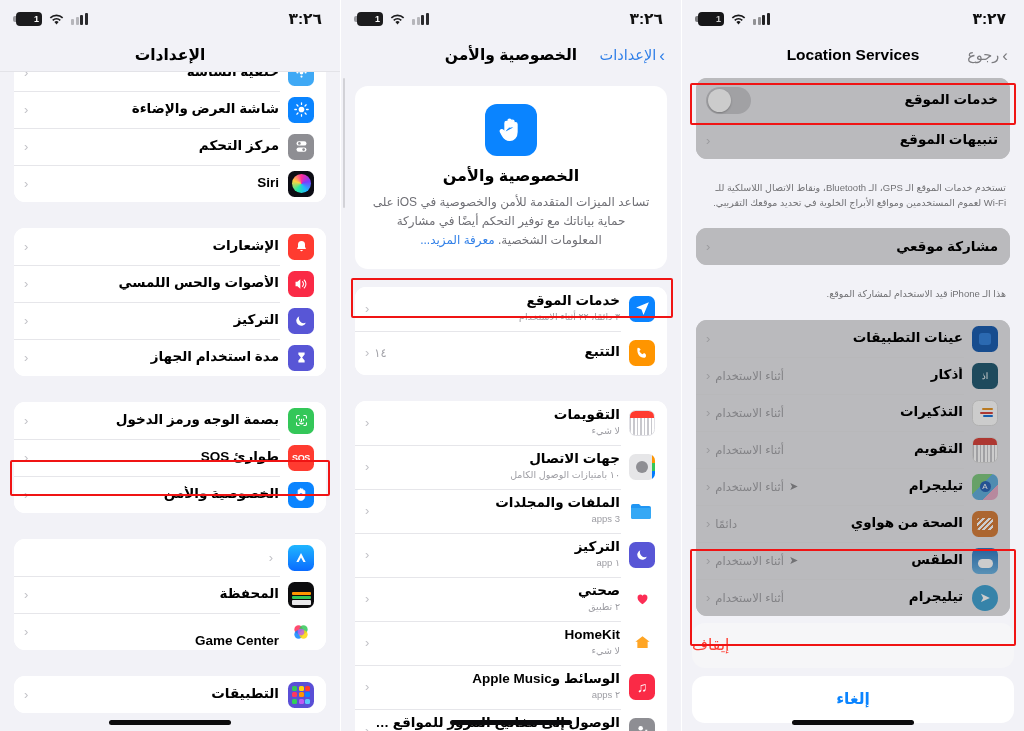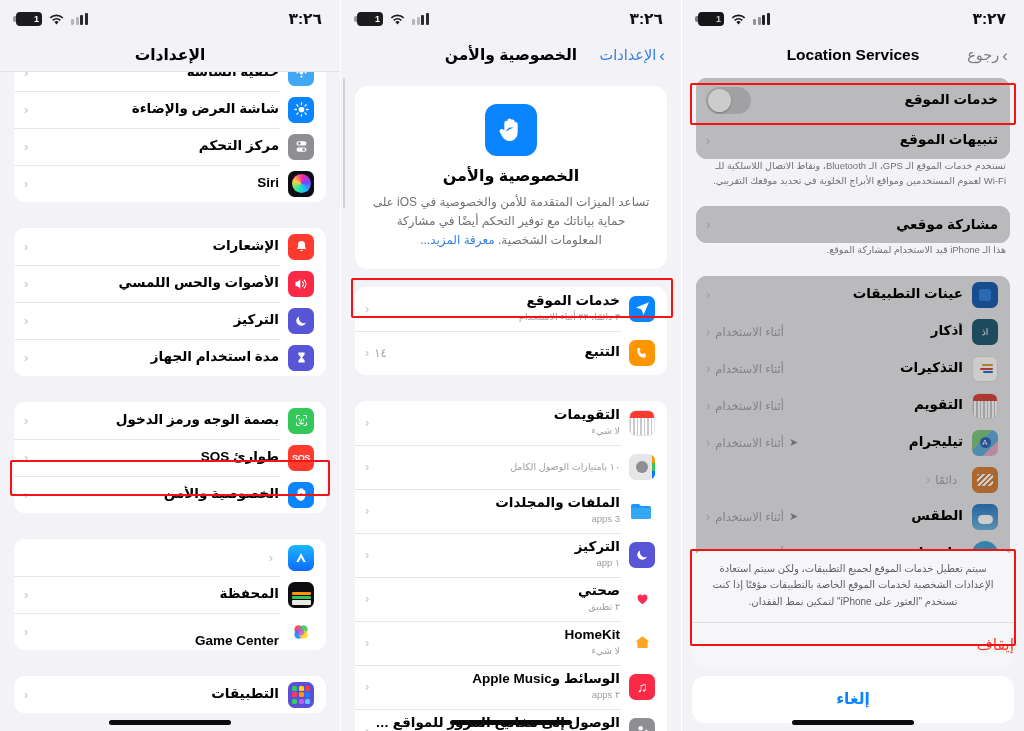--- a/index.html
+++ b/index.html
@@ -196,21 +196,21 @@
     border-radius: 50%;
     background: #fff;
     box-shadow: 0 1px 2px rgba(0,0,0,.25);
   }
 
   
   .footnote {
     font-size: 9.5px;
     color: #8e8e93;
     line-height: 1.55;
-    padding: 0 18px 0 18px;
+    padding: 22px 18px 0 18px;
     text-align: right;
   }
   .footnote .lnk { color: #2f7fe8; }
 
   
   .hl {
     position: absolute;
     border: 2.5px solid #f01414;
     border-radius: 2px;
     pointer-events: none;
@@ -253,21 +253,21 @@
   }
   .sheet-msg {
     padding: 11px 14px 12px 14px;
     font-size: 10px;
     color: #5e5e63;
     line-height: 1.65;
     text-align: center;
     border-bottom: 1px solid #dedee2;
   }
   .sheet-act {
-    text-align: right;
+    text-align: left;
     font-size: 15.5px;
     color: #ff3b30;
     padding: 13px 0 14px 0;
     font-weight: 400;
   }
   .sheet-cancel {
     background: #ffffff;
     border-radius: 13px;
     text-align: center;
     font-size: 15.5px;
@@ -451,20 +451,23 @@
               <span class="arrowglyph">➤</span>
               <span class="row-value">أثناء الاستخدام</span>
               <span class="chev">‹</span>
             </div>
           </div>
 
           <div class="row" style="background:#e9e9ee;">
             <span class="app-ico" style="background:#ef7b21;">
               <span style="display:block;width:16px;height:12px;background:repeating-linear-gradient(135deg,#fff 0 2px,transparent 2px 4px);border-radius:2px;"></span>
             </span>
+            <div class="row-main">
+                <div class="row-label">الصحة من هواوي</div>
+              </div>
             <div class="row-right">
               <span class="row-value">دائمًا</span>
               <span class="chev">‹</span>
             </div>
           </div>
 
           <div class="row" style="background:#e9e9ee;">
             <span class="app-ico" style="background:linear-gradient(#1b7fe0,#5cb9f5);">
               <span style="width:15px;height:9px;background:#fff;border-radius:6px;display:block;margin-top:5px;"></span>
             </span>
@@ -490,21 +493,20 @@
               <span class="chev">‹</span>
             </div>
           </div>
 
         </div>
       </div>
     </div>
 
     <div class="sheet">
       <div class="sheet-card">
-        <div class="sheet-msg">سيتم تعطيل خدمات الموقع لجميع التطبيقات، ولكن سيتم استعادة الإعدادات الشخصية لخدمات الموقع الخاصة بالتطبيقات مؤقتًا إذا كنت تستخدم "العثور على iPhone" لتمكين نمط الفقدان.</div>
         <div class="sheet-act">إيقاف</div>
       </div>
       <div class="sheet-cancel">إلغاء</div>
     </div>
 
     <div class="home-ind"></div>
 
     <div class="hl" style="left:8px; top:83px; width:326px; height:42px;"></div>
     <div class="hl" style="left:8px; top:549px; width:326px; height:97px;"></div>
   </div>
@@ -604,20 +606,21 @@
               <span class="chev">‹</span>
             </div>
         </div>
 
         <div class="row tall">
           <span class="app-ico" style="background:#e6e6e8;">
             <span style="width:12px;height:12px;border-radius:50%;background:#8e8e93;display:block;"></span>
             <span style="position:absolute;right:0;top:0;bottom:0;width:3.5px;background:linear-gradient(#ff9500 33%,#34c759 33% 66%,#007aff 66%);"></span>
           </span>
           <div class="row-main">
+            <div class="row-label">جهات الاتصال</div>
             <div class="row-sub">١٠ بامتيازات الوصول الكامل</div>
           </div>
           <div class="row-right">
               <span class="chev">‹</span>
             </div>
         </div>
 
         <div class="row tall">
           <span class="app-ico" style="background:transparent;">
             <svg viewBox="0 0 26 26" width="26" height="26">

